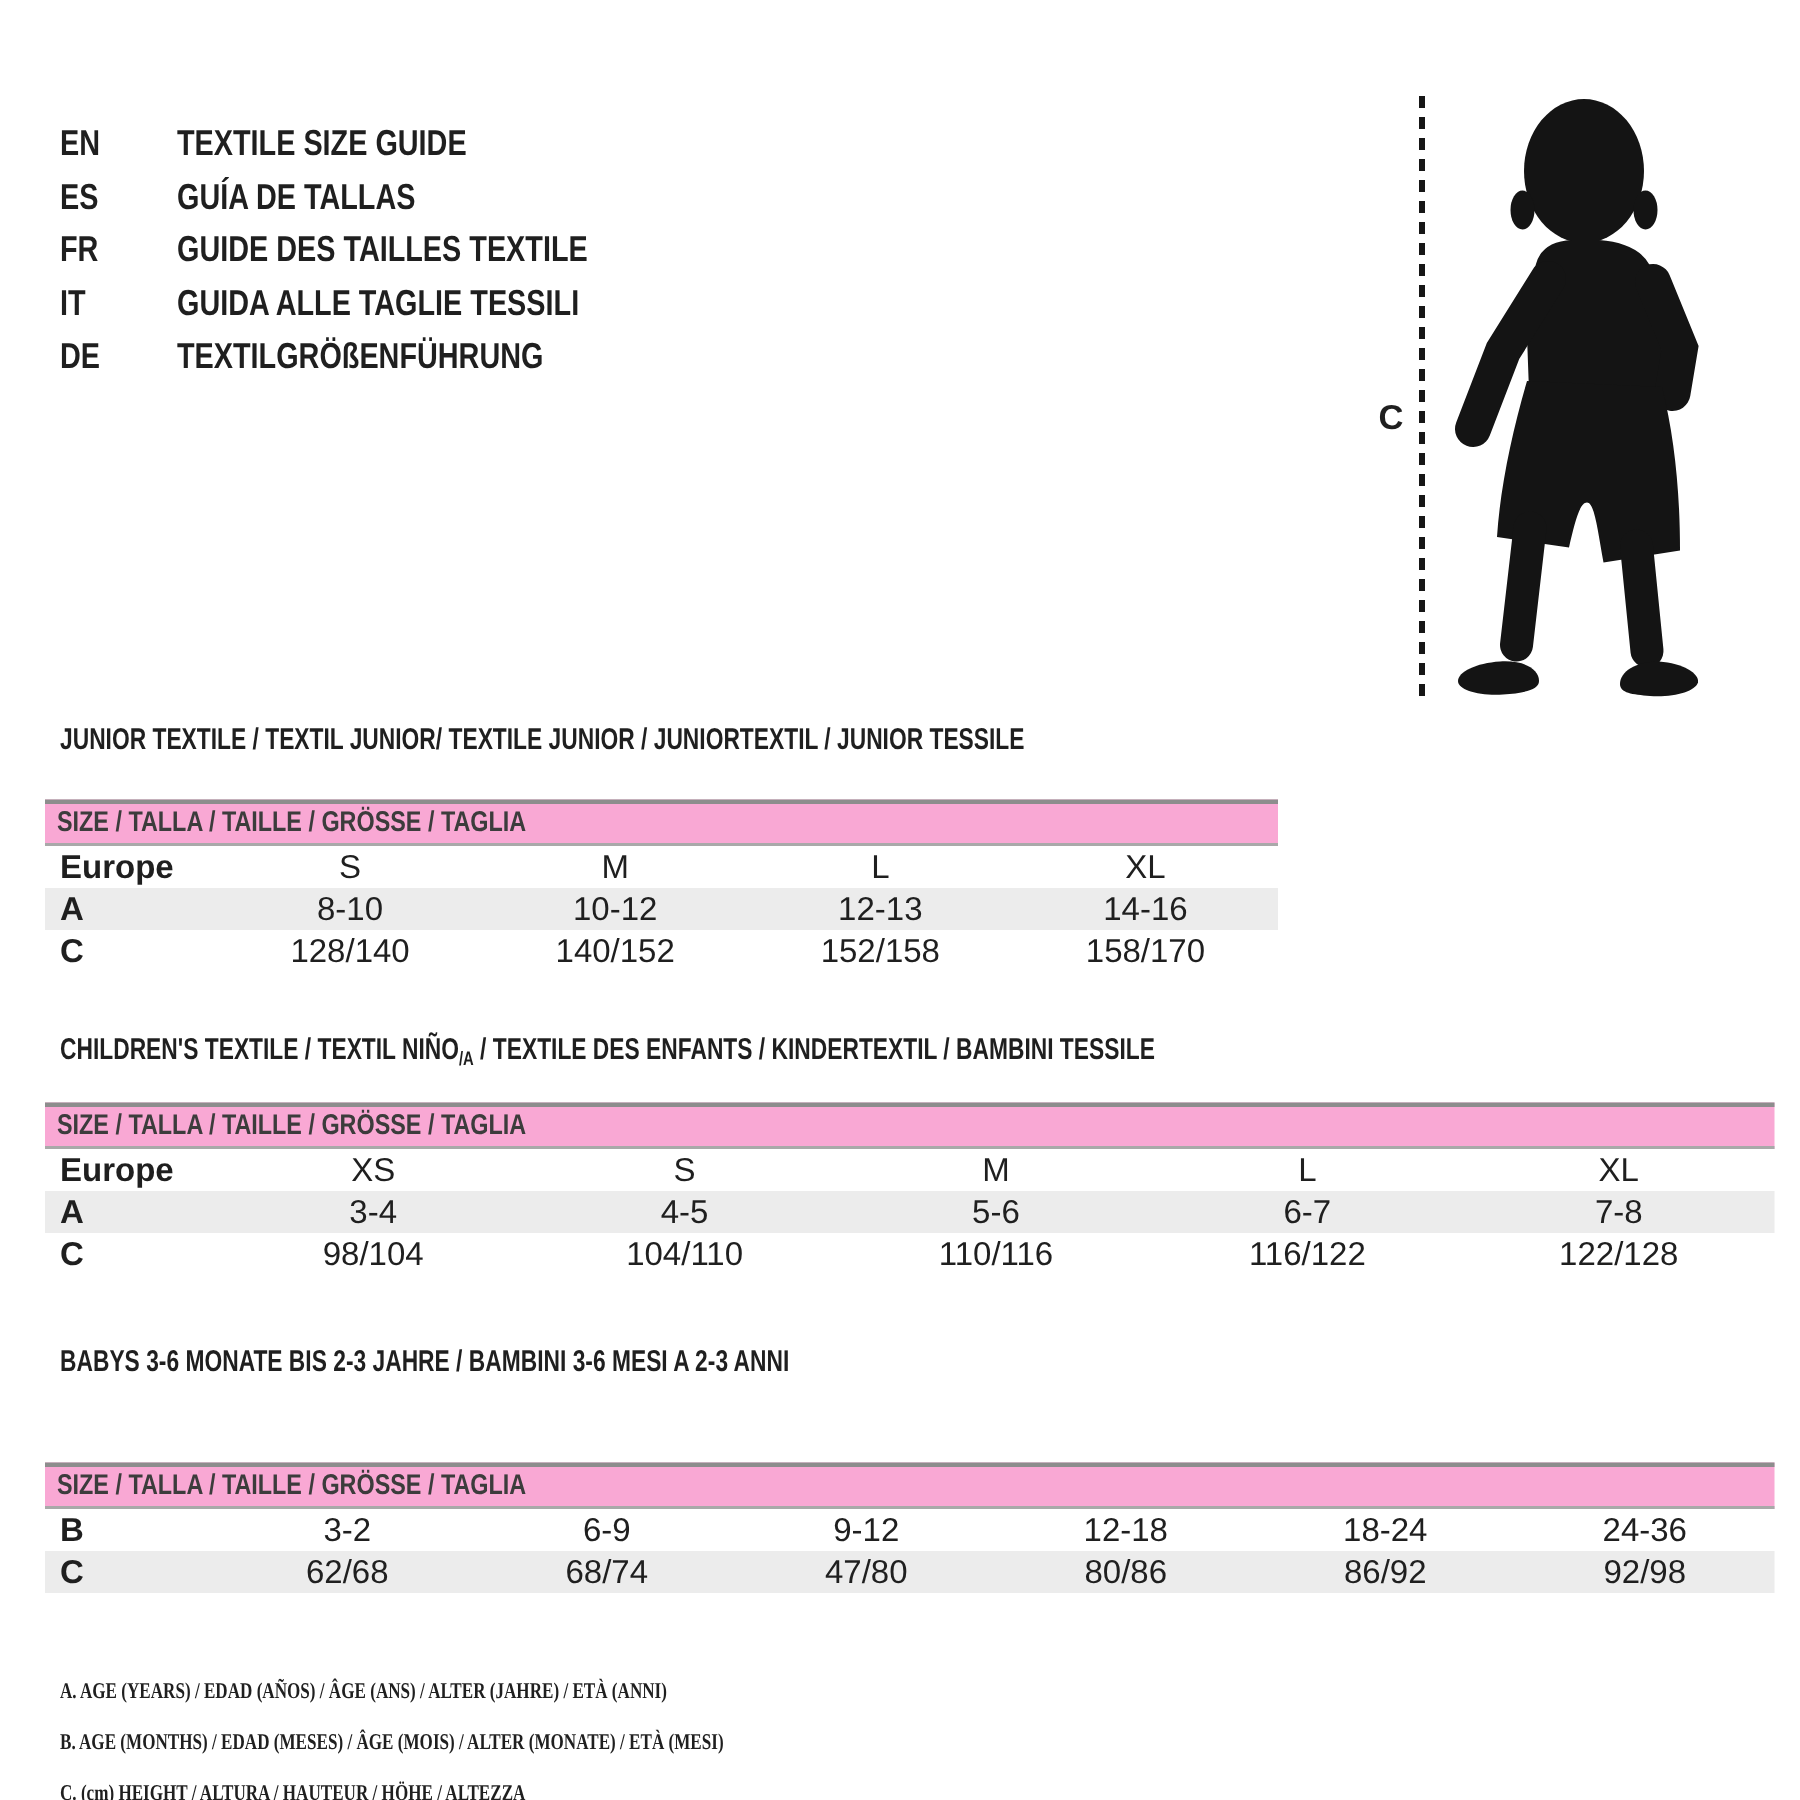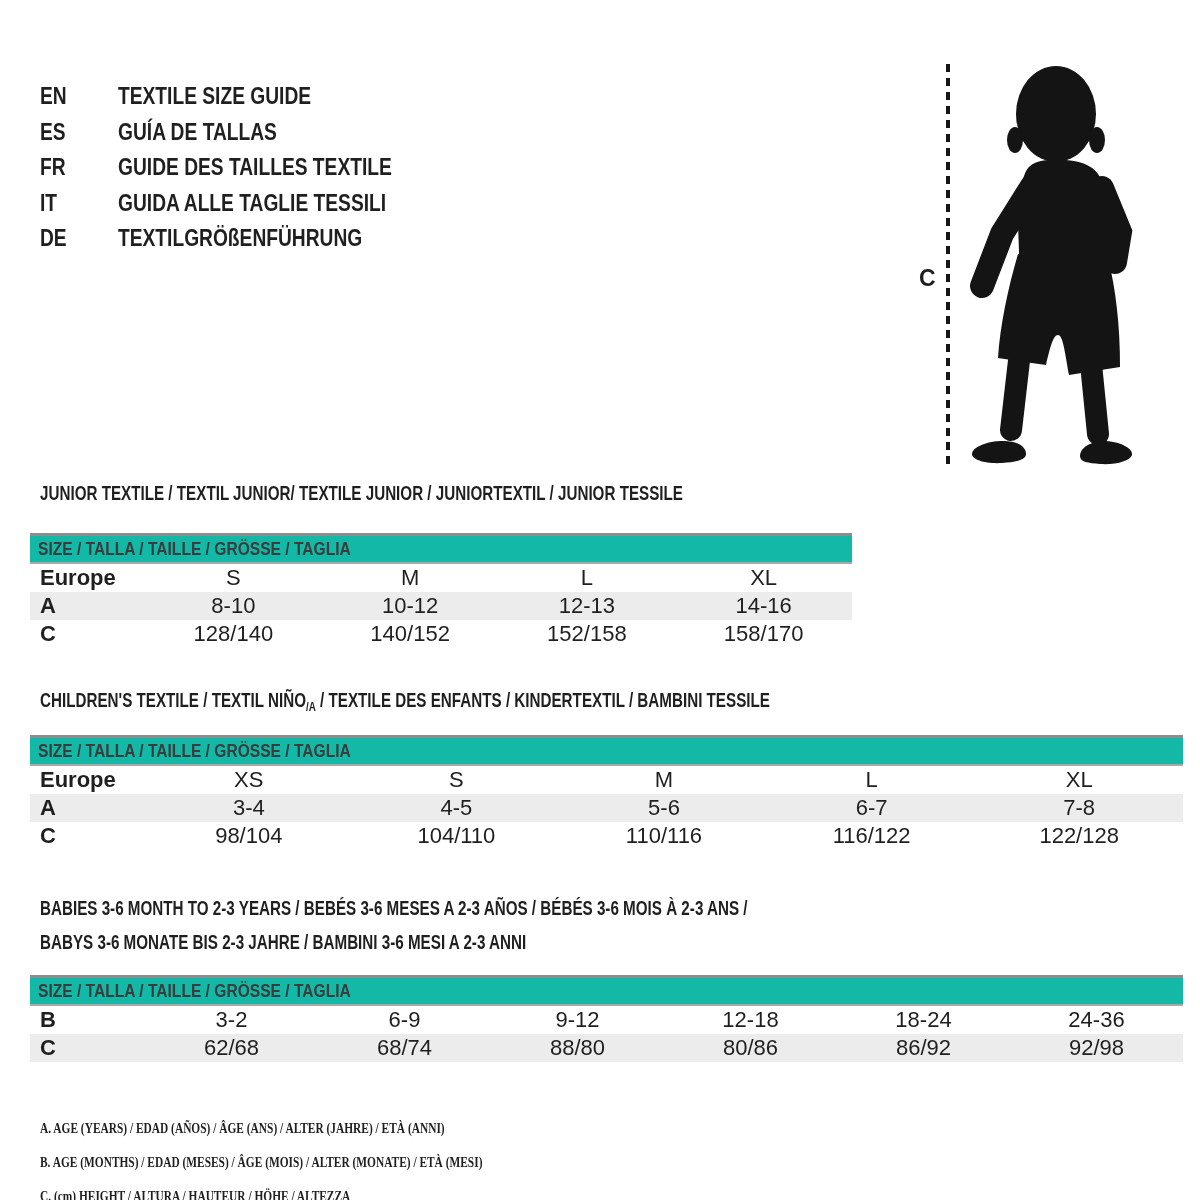--- a/index.html
+++ b/index.html
@@ -17,21 +17,21 @@
   
   .lang-list{left:40px;top:30px;}
   .lang-row{display:flex;height:35.5px;line-height:35.5px;font-weight:bold;font-size:24px;}
   .lang-code{width:78px;}
   
   .sec-title{font-weight:bold;font-size:20px;line-height:22px;text-decoration:underline;}
   .sub-a{font-size:13px;vertical-align:-4px;font-weight:bold;}
 
   
   .stable{position:absolute;}
-  .band{height:26px;line-height:26px;background:#14b8a6;border-top:3px solid #8d8d8d;
+  .band{height:26px;line-height:26px;background:#f9a8d4;border-top:3px solid #8d8d8d;
         border-bottom:2px solid #a9a9a9;padding-left:8px;font-weight:bold;font-size:19px;color:#3c3c3c;}
   .trow{display:flex;height:28px;line-height:28px;font-size:22px;}
   .trow.shaded{background:#ececec;}
   .tlabel{width:105px;padding-left:10px;font-weight:bold;flex:none;}
   .tcell{flex:1;text-align:center;}
 
   
   .legend-line{height:34px;line-height:34px;font-weight:bold;font-size:15px;font-family:Liberation Serif, serif;}
 
   
@@ -144,44 +144,41 @@
       <span class="tcell">98/104</span>
       <span class="tcell">104/110</span>
       <span class="tcell">110/116</span>
       <span class="tcell">116/122</span>
       <span class="tcell">122/128</span>
     </div>
   </div>
 
   <div class="abs" style="left:40px;top:843px">
     <div class="sec-title" style="height:34px;line-height:34px">
-      <span class="cx cx76">BABIES 3-6 MONTH TO 2-3 YEARS / BEBÉS 3-6 MESES A 2-3 AÑOS / BÉBÉS 3-6 MOIS À 2-3 ANS /</span>
-    </div>
-    <div class="sec-title" style="height:34px;line-height:34px">
       <span class="cx cx76">BABYS 3-6 MONATE BIS 2-3 JAHRE / BAMBINI 3-6 MESI A 2-3 ANNI</span>
     </div>
   </div>
   <div class="stable" style="left:30px;top:927px;width:1153px">
     <div class="band">
       <span class="cx cx82">SIZE / TALLA / TAILLE / GRÖSSE / TAGLIA</span>
     </div>
     <div class="trow">
       <span class="tlabel">B</span>
       <span class="tcell">3-2</span>
       <span class="tcell">6-9</span>
       <span class="tcell">9-12</span>
       <span class="tcell">12-18</span>
       <span class="tcell">18-24</span>
       <span class="tcell">24-36</span>
     </div>
     <div class="trow shaded">
       <span class="tlabel">C</span>
       <span class="tcell">62/68</span>
       <span class="tcell">68/74</span>
-      <span class="tcell">88/80</span>
+      <span class="tcell">47/80</span>
       <span class="tcell">80/86</span>
       <span class="tcell">86/92</span>
       <span class="tcell">92/98</span>
     </div>
   </div>
 
   <div class="abs" style="left:40px;top:1063px">
     <div class="legend-line">
       <span class="cx cx76">A. AGE (YEARS) / EDAD (AÑOS) / ÂGE (ANS) / ALTER (JAHRE) / ETÀ (ANNI)</span>
     </div>

